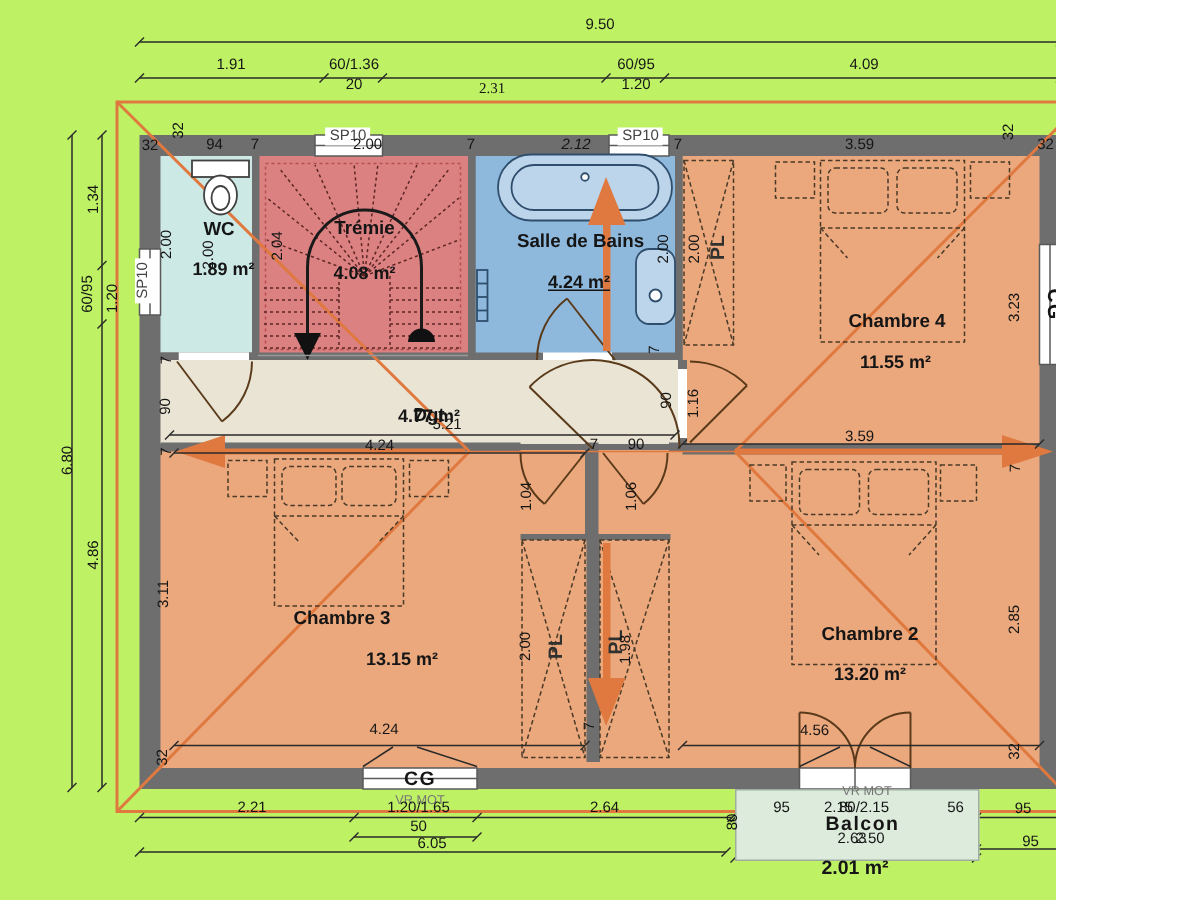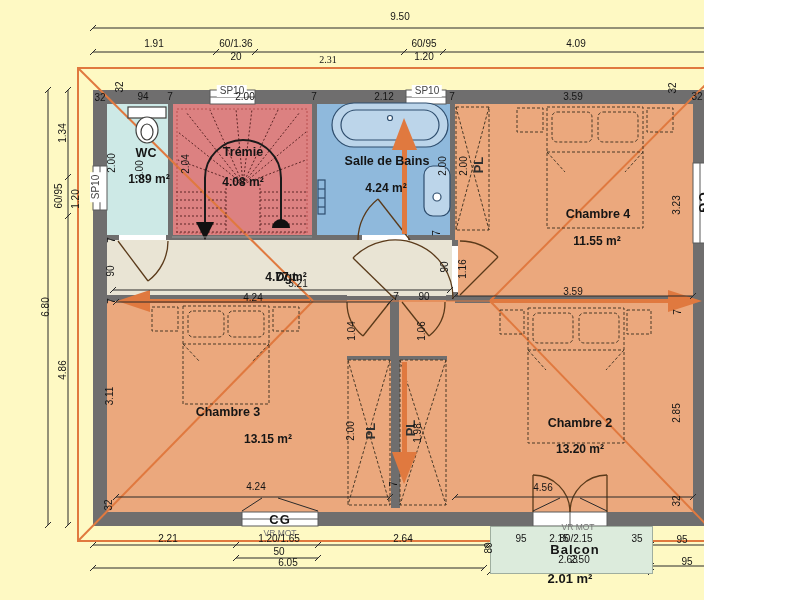--- a/index.html
+++ b/index.html
@@ -1,16 +1,16 @@
 <!DOCTYPE html>
 <html><head>
 <meta charset="utf-8">
 <style>
   html,body{margin:0;padding:0;background:#fff;}
-  #stage{position:relative;width:704px;height:600px;background:#fef9c3;overflow:hidden;
+  #stage{position:relative;width:704px;height:600px;background:#bef264;overflow:hidden;
          font-family:"Liberation Sans",sans-serif;}
   .room{position:absolute;}
   .wallpiece{position:absolute;background:#6F6E6E;}
   svg{position:absolute;left:0;top:0;}
   .lbl{position:absolute;transform:translate(-50%,-50%);font-size:10px;color:#151515;
        white-space:nowrap;line-height:1;z-index:30;}
   .lbl.r{transform:translate(-50%,-50%) rotate(-90deg);}
   .lbl.r90{transform:translate(-50%,-50%) rotate(90deg);}
   .lbl.box{background:#fff;padding:1px 3px;color:#444;}
   .lbl.rm{font-size:12.5px;font-weight:700;}
@@ -292,21 +292,21 @@
       <span class="lbl" style="left: 236px; top: 57px;">20</span>
       <span class="lbl" style="left: 424px; top: 57px;">1.20</span>
       <span class="lbl box" style="left: 232px; top: 91px;">SP10</span>
       <span class="lbl box" style="left: 427px; top: 91px;">SP10</span>
       <span class="lbl" style="left: 100px; top: 98px;">32</span>
       <span class="lbl r" style="left: 120px; top: 87px;">32</span>
       <span class="lbl" style="left: 143px; top: 97px;">94</span>
       <span class="lbl" style="left: 170px; top: 97px;">7</span>
       <span class="lbl" style="left: 245px; top: 97px;">2.00</span>
       <span class="lbl" style="left: 314px; top: 97px;">7</span>
-      <span class="lbl" style="left: 384px; top: 97px;">2.12</span>
+      <span class="lbl" style="left: 384px; top: 97px; font-style: italic;">2.12</span>
       <span class="lbl" style="left: 452px; top: 97px;">7</span>
       <span class="lbl" style="left: 573px; top: 97px;">3.59</span>
       <span class="lbl r" style="left: 673px; top: 88px;">32</span>
       <span class="lbl" style="left: 697px; top: 97px;">32</span>
       <span class="lbl r" style="left: 46px; top: 307px;">6.80</span>
       <span class="lbl r" style="left: 63px; top: 133px;">1.34</span>
       <span class="lbl r" style="left: 59px; top: 196px;">60/95</span>
       <span class="lbl r" style="left: 76px; top: 199px;">1.20</span>
       <span class="lbl r" style="left: 63px; top: 370px;">4.86</span>
       <span class="lbl box r" style="left: 96px; top: 187px;">SP10</span>
@@ -330,35 +330,35 @@
       <span class="lbl cg" style="left: 280px; top: 519px;">CG</span>
       <span class="lbl sm" style="left: 280px; top: 533px;">VR MOT</span>
       <span class="lbl" style="left: 168px; top: 539px;">2.21</span>
       <span class="lbl" style="left: 279px; top: 539px;">1.20/1.65</span>
       <span class="lbl" style="left: 279px; top: 552px;">50</span>
       <span class="lbl" style="left: 403px; top: 539px;">2.64</span>
       <span class="lbl r" style="left: 489px; top: 548px;">80</span>
       <span class="lbl" style="left: 521px; top: 539px;">95</span>
       <span class="lbl" style="left: 559px; top: 539px;">2.15</span>
       <span class="lbl" style="left: 576px; top: 539px;">80/2.15</span>
-      <span class="lbl" style="left: 637px; top: 539px;">35</span>
+      <span class="lbl" style="left: 637px; top: 539px;">56</span>
       <span class="lbl" style="left: 682px; top: 540px;">95</span>
       <span class="lbl" style="left: 288px; top: 563px;">6.05</span>
       <span class="lbl sm" style="left: 578px; top: 527px;">VR MOT</span>
       <span class="lbl cg" style="left: 575px; top: 549px;">Balcon</span>
       <span class="lbl" style="left: 580px; top: 560px;">2.50</span>
       <span class="lbl" style="left: 568px; top: 560px;">2.63</span>
       <span class="lbl" style="left: 687px; top: 562px;">95</span>
       <span class="lbl big" style="left: 570px; top: 578px;">2.01 m²</span>
       <span class="lbl rm" style="left: 146px; top: 153px;">WC</span>
       <span class="lbl ar" style="left: 149px; top: 179px;">1.89 m²</span>
       <span class="lbl rm" style="left: 243px; top: 152px;">Trémie</span>
       <span class="lbl ar" style="left: 243px; top: 182px;">4.08 m²</span>
       <span class="lbl rm" style="left: 387px; top: 161px;">Salle de Bains</span>
-      <span class="lbl ar" style="left: 386px; top: 188px;">4.24 m²</span>
+      <span class="lbl ar" style="left: 386px; top: 188px; text-decoration: underline;">4.24 m²</span>
       <span class="lbl rm" style="left: 598px; top: 214px;">Chambre 4</span>
       <span class="lbl ar" style="left: 597px; top: 241px;">11.55 m²</span>
       <span class="lbl rm" style="left: 286px; top: 249px; margin-top: 28px;">Dgt</span>
       <span class="lbl ar" style="left: 286px; top: 277px;">4.77 m²</span>
       <span class="lbl" style="left: 298px; top: 284px;">5.21</span>
       <span class="lbl rm" style="left: 228px; top: 412px;">Chambre 3</span>
       <span class="lbl ar" style="left: 227px; top: 439px; margin-left: 41px;">13.15 m²</span>
       <span class="lbl rm" style="left: 580px; top: 423px;">Chambre 2</span>
       <span class="lbl ar" style="left: 580px; top: 449px;">13.20 m²</span>
       <span class="lbl r" style="left: 140px; top: 170px;">2.00</span>

